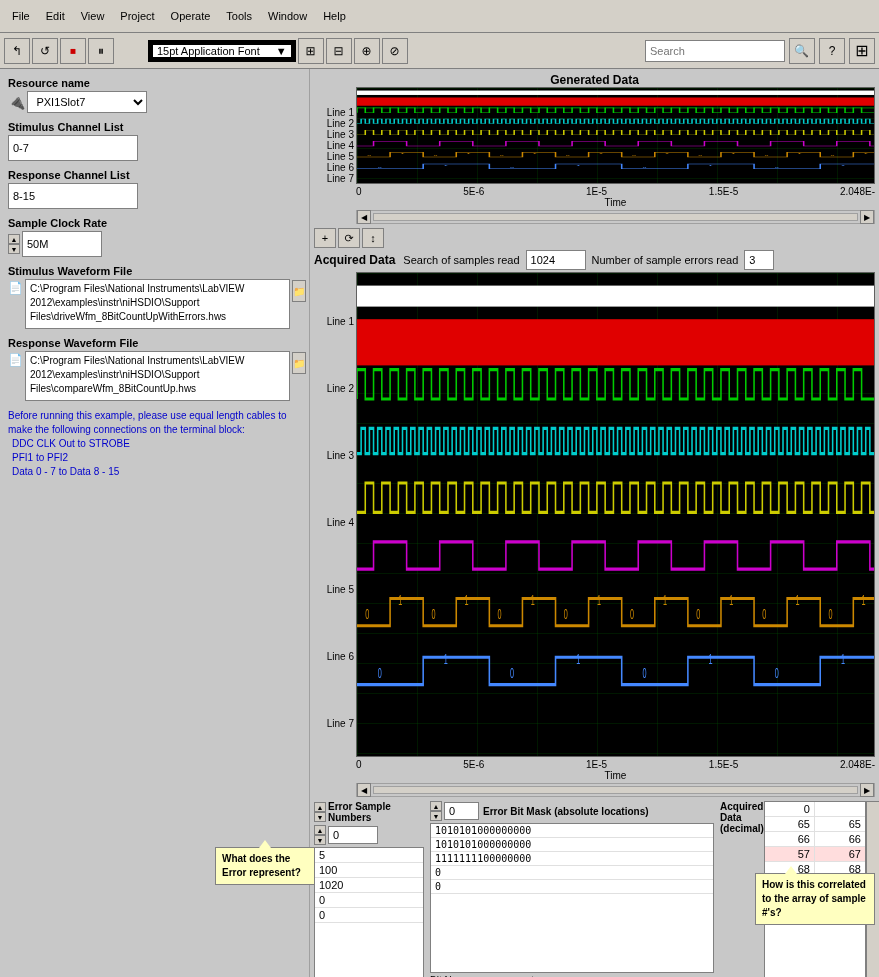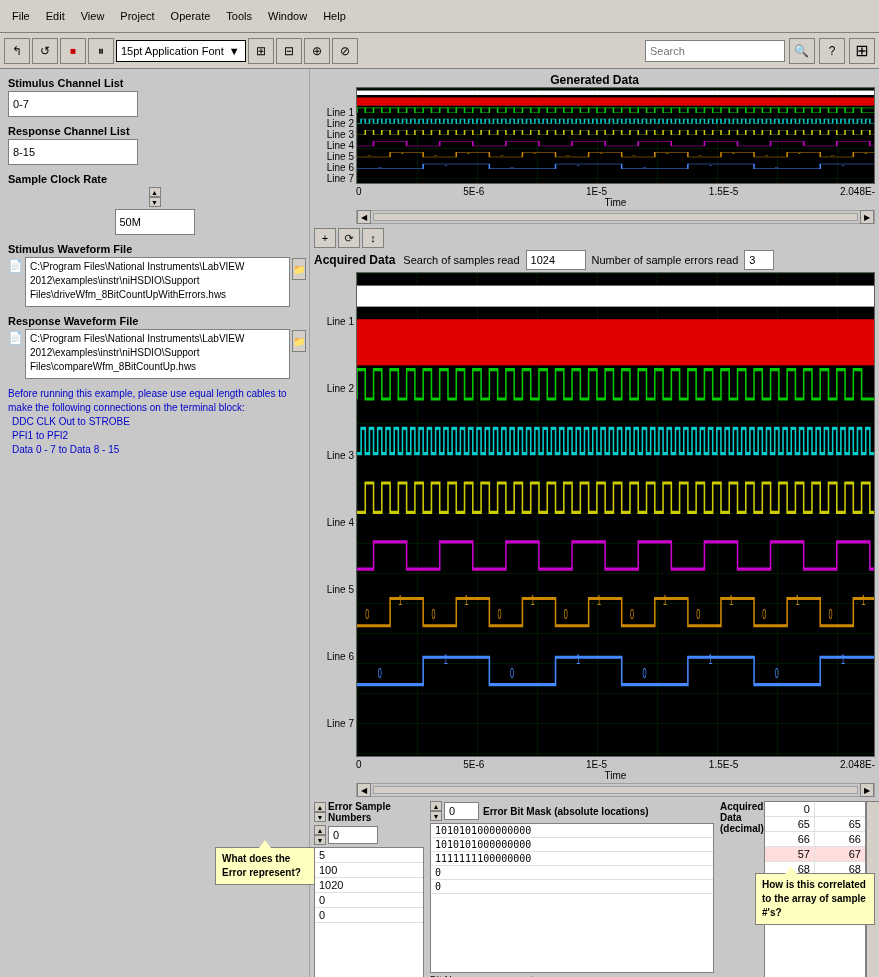--- a/index.html
+++ b/index.html
@@ -45,29 +45,30 @@
       width: 26px;
       height: 26px;
       display: flex;
       align-items: center;
       justify-content: center;
       cursor: pointer;
       font-size: 12px;
     }
     .font-selector {
       background: #fff;
-      border: 1px solid #000000;
+      border: 5px solid #000000;
       height: 22px;
       padding: 0 4px;
       font-size: 11px;
       display: flex;
       align-items: center;
-      gap: 5px;
+      gap: 16px;
       cursor: pointer;
       min-width: 130px;
+      margin-left: 32px;
     }
     .toolbar-search {
       margin-left: auto;
       display: flex;
       align-items: center;
       gap: 4px;
     }
     .search-box {
       border: 1px solid #808080;
       background: #fff;
@@ -394,34 +395,45 @@
     <button class="toolbar-btn">🔍</button>
     <button class="toolbar-btn">?</button>
     <button class="toolbar-btn" style="font-size:16px;">⊞</button>
   </div>
 </div>
 
 <div class="main-area">
 
   <div class="left-panel">
 
+    <div class="field-group">
+      <div class="field-label">Resource name</div>
+      <div class="dropdown-row">
+        <div style="display:flex;align-items:center;gap:2px;">
+          <span style="font-size:14px;">🔌</span>
+          <select class="dropdown">
+            <option>PXI1Slot7</option>
+          </select>
+        </div>
+      </div>
+    </div>
 
     <div class="field-group">
       <div class="field-label">Stimulus Channel List</div>
       <input class="field-input" type="text" value="0-7" style="">
     </div>
 
     <div class="field-group">
       <div class="field-label">Response Channel List</div>
       <input class="field-input" type="text" value="8-15" style="">
     </div>
 
     <div class="field-group">
       <div class="field-label">Sample Clock Rate</div>
-      <div style="display:flex;align-items:center;gap:2px;flex-direction:column;">
+      <div style="display:flex;align-items:center;gap:2px;">
         <div class="numeric-arrows">
           <div class="num-arrow">▲</div>
           <div class="num-arrow">▼</div>
         </div>
         <input class="field-input" type="text" style="width: 80px;" value="50M">
       </div>
     </div>
 
     <div class="field-group">
       <div class="field-label">Stimulus Waveform File</div>

